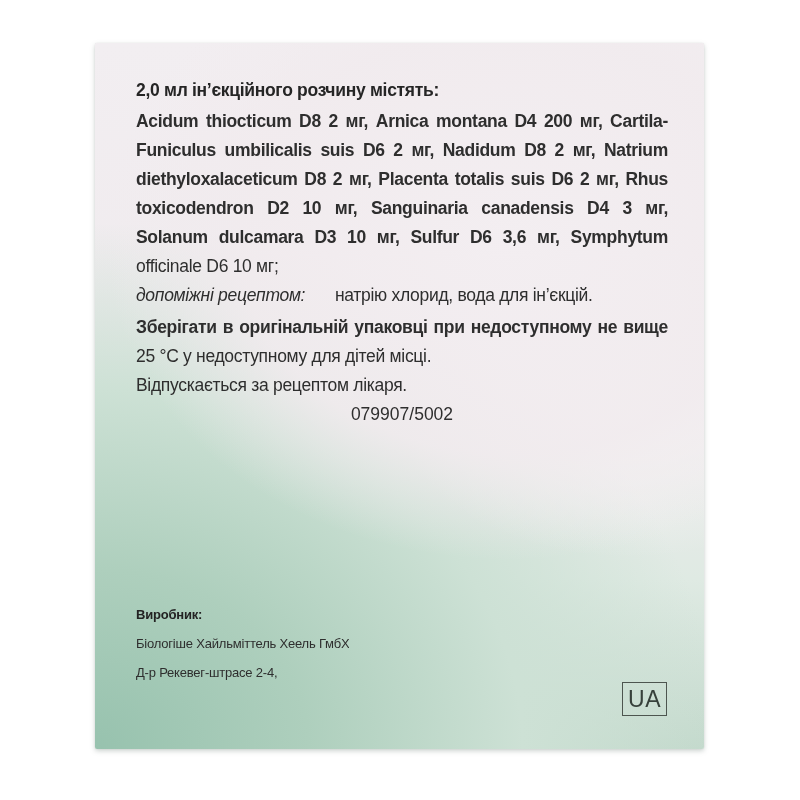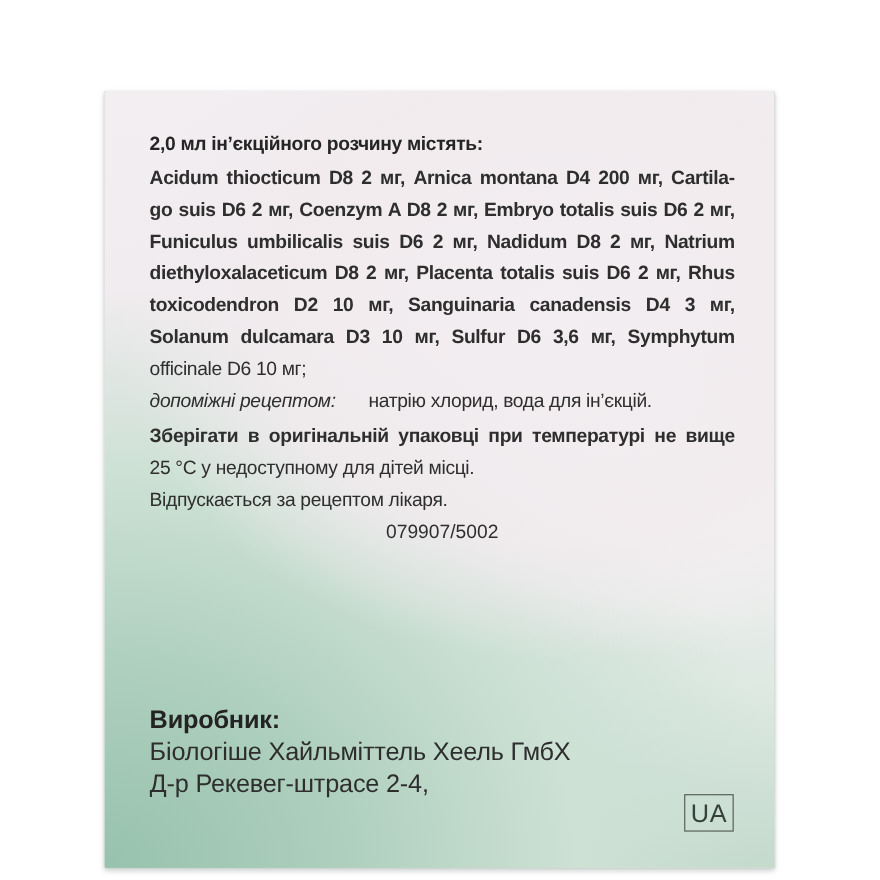--- a/index.html
+++ b/index.html
@@ -23,21 +23,20 @@
     width: 609px;
     height: 706px;
     border-radius: 2px;
     overflow: hidden;
     box-shadow: 0 2px 5px rgba(110,125,118,0.35), 0 0 1px rgba(0,0,0,0.18);
     background:
       radial-gradient(85% 58% at 68% 28%, rgba(243,238,241,0.95) 0%, rgba(241,235,238,0.9) 52%, rgba(241,235,238,0) 78%),
       radial-gradient(55% 30% at 88% 52%, rgba(247,247,246,0.85) 0%, rgba(247,247,246,0) 70%),
       radial-gradient(135% 98% at 0% 100%, #97c2ae 0%, #aecfbd 26%, #cde1d5 52%, rgba(229,236,231,0) 76%),
       linear-gradient(180deg, #f2eef1 0%, #efeaed 52%, #dfeae3 76%, #c3d9cc 100%);
-    margin-top: 40px;
   }
   .content {
     position: absolute;
     left: 41px;
     top: 33px;
     width: 532px;
     color: #2e2e2e;
     font-size: 17.5px;
     letter-spacing: -0.3px;
     line-height: 29px;
@@ -63,21 +62,21 @@
   .aux-text { margin-left: 0.33em; padding-left: 24px; }
   .number-line {
     text-align: center;
     letter-spacing: 0;
   }
   .manufacturer {
     position: absolute;
     left: 41px;
     top: 557px;
     color: #2e2e2e;
-    font-size: 23px;
+    font-size: 13px;
     letter-spacing: -0.2px;
     line-height: 29px;
   }
   .manufacturer .heading {
     font-weight: bold;
     color: #232323;
   }
   .ua-box {
     position: absolute;
     left: 527px;
@@ -97,32 +96,31 @@
 </head>
 <body>
 
 <div class="stage">
   <div class="package">
 
     <div class="content">
       <div class="title ln">2,0 мл ін’єкційного розчину містять:</div>
 
       <div class="jl">Acidum thiocticum D8 2 мг, Arnica montana D4 200 мг, Cartila-</div>
-      <div class="jl">go suis D6 2 мг, Coenzym A D8 2 мг, Embryo totalis suis D6 2 мг,</div>
       <div class="jl">Funiculus umbilicalis suis D6 2 мг, Nadidum D8 2 мг, Natrium</div>
       <div class="jl">diethyloxalaceticum D8 2 мг, Placenta totalis suis D6 2 мг, Rhus</div>
       <div class="jl">toxicodendron D2 10 мг, Sanguinaria canadensis D4 3 мг,</div>
       <div class="jl">Solanum dulcamara D3 10 мг, Sulfur D6 3,6 мг, Symphytum</div>
       <div class="ln">officinale D6 10 мг;</div>
 
       <div class="ln">
         <span class="italic">допоміжні рецептом:</span><span class="aux-text">натрію хлорид, вода для ін’єкцій.</span>
       </div>
 
-      <div class="jl storage-first">Зберігати в оригінальній упаковці при температурі не вище</div>
+      <div class="jl storage-first">Зберігати в оригінальній упаковці при недоступному не вище</div>
       <div class="ln">25 °C у недоступному для дітей місці.</div>
 
       <div class="ln">Відпускається за рецептом лікаря.</div>
 
       <div class="number-line">079907/5002</div>
     </div>
 
     <div class="manufacturer">
       <div class="heading ln">Виробник:</div>
       <div class="ln">Біологіше Хайльміттель Хеель ГмбХ</div>

